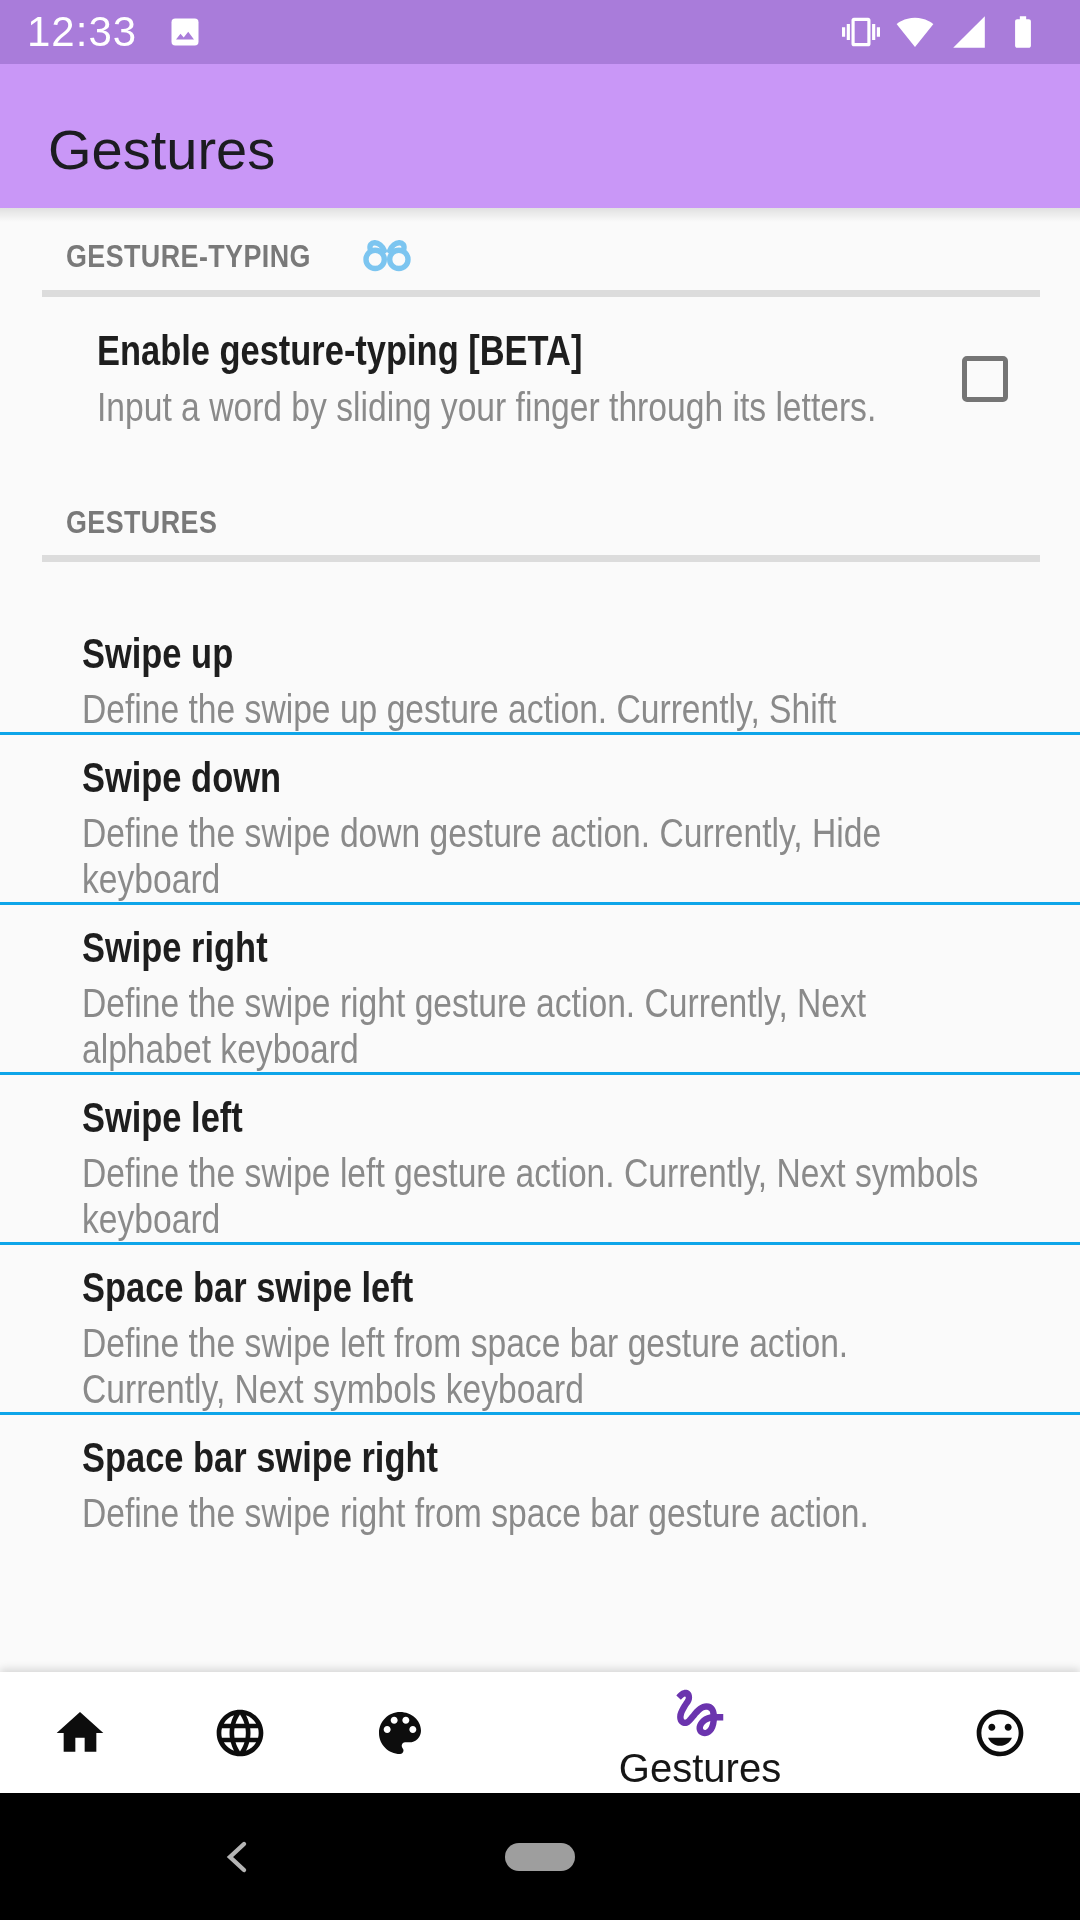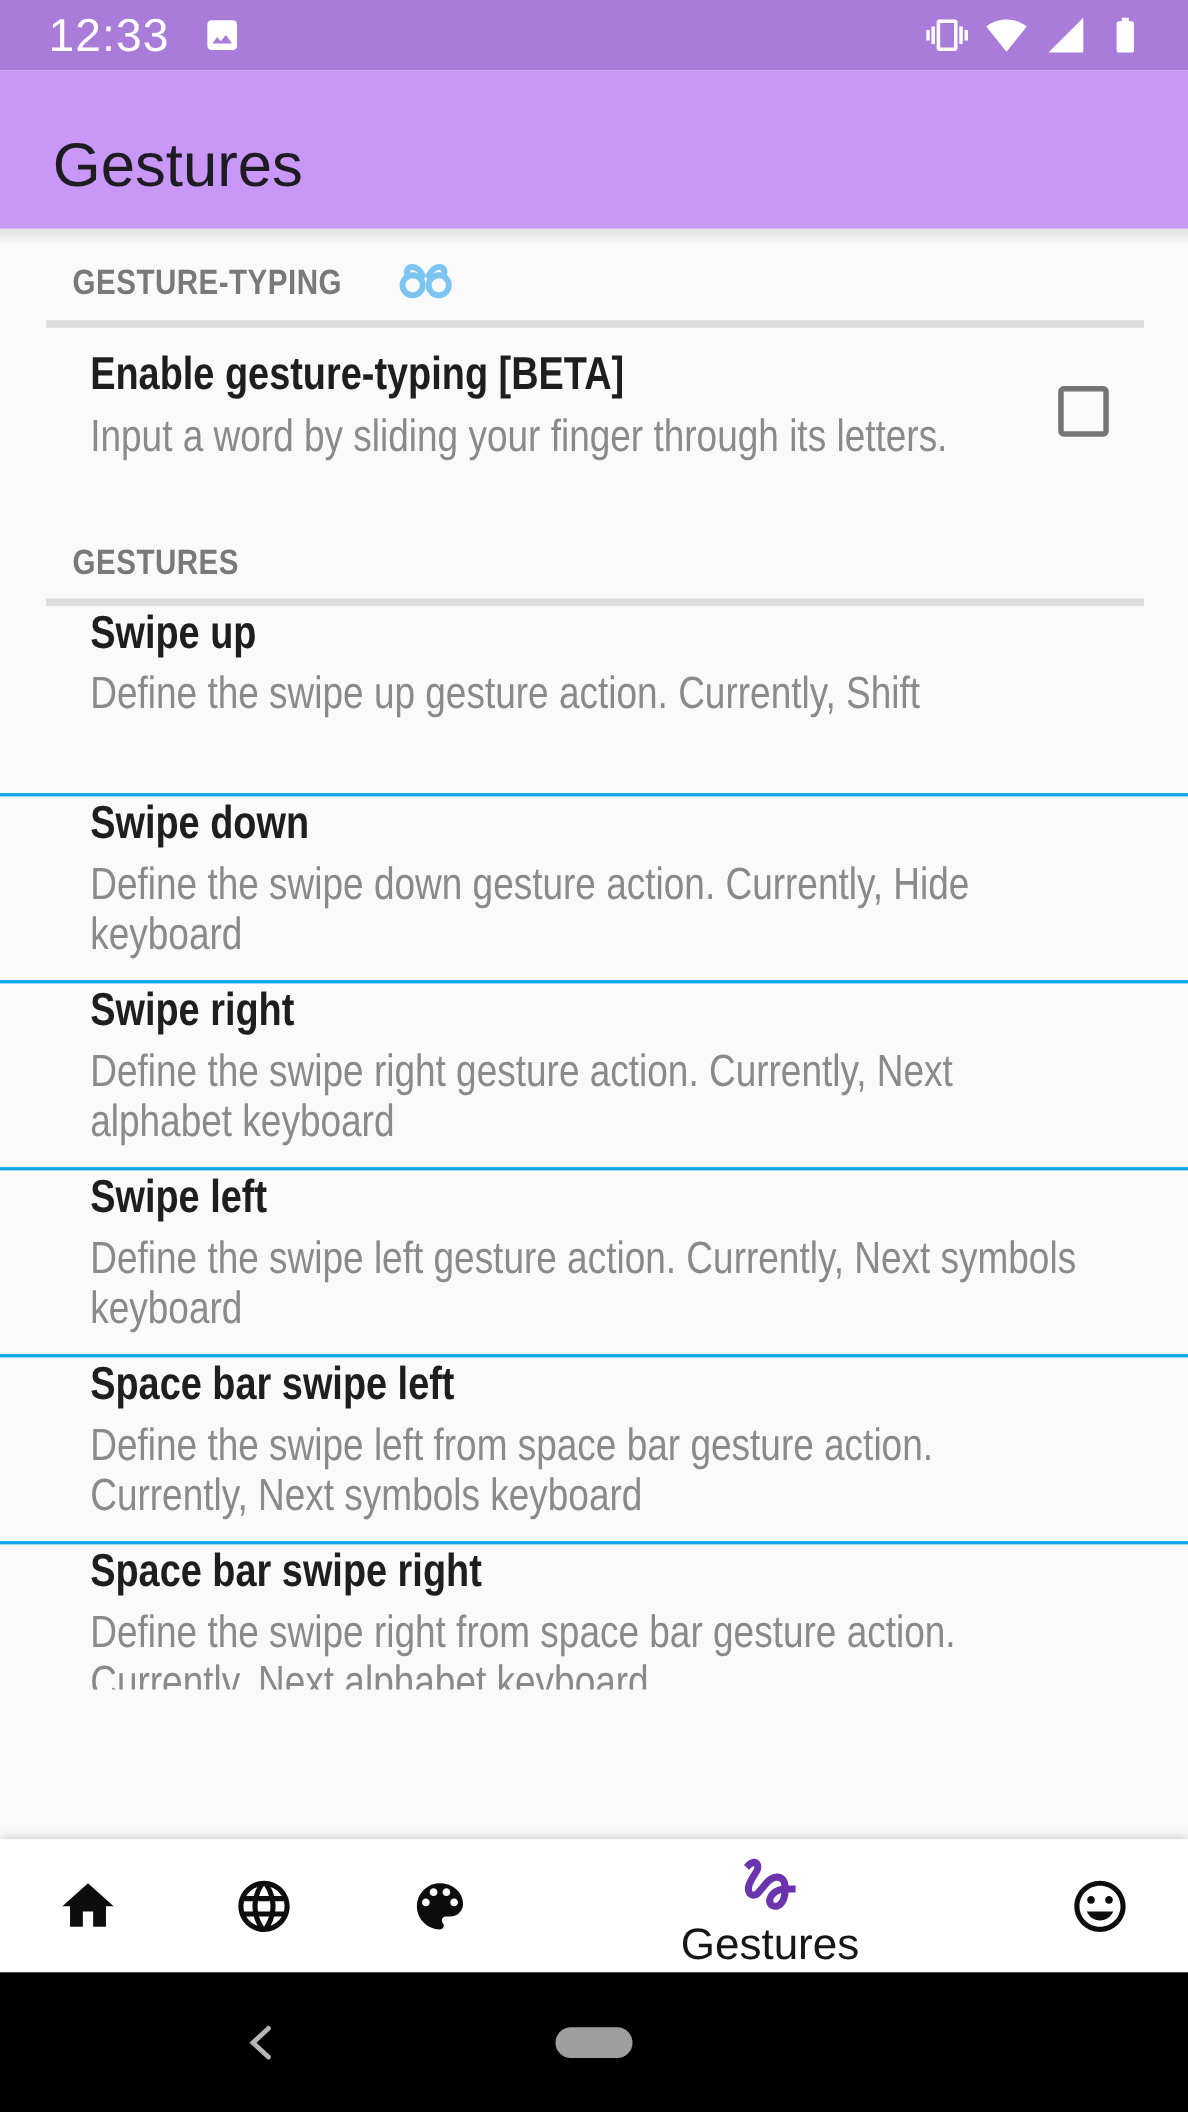--- a/index.html
+++ b/index.html
@@ -3,51 +3,51 @@
 <meta charset="utf-8">
 <style>
   html,body{margin:0;padding:0;}
   body{width:1080px;height:1920px;overflow:hidden;background:#fafafa;
        font-family:"Liberation Sans","DejaVu Sans",sans-serif;}
   .screen{position:relative;width:1080px;height:1920px;overflow:hidden;background:#fafafa;}
 
   
   .status-bar{position:absolute;top:0;left:0;width:1080px;height:64px;background:#a97cda;
               display:flex;align-items:center;color:#fff;}
-  .sb-time{margin-left:44px;font-size:42px;font-weight:500;letter-spacing:1px;line-height:64px;text-align:right;}
+  .sb-time{margin-left:27px;font-size:42px;font-weight:500;letter-spacing:1px;line-height:64px;text-align:right;}
   .sb-notif{margin-left:30px;display:flex;align-items:center;}
   .sb-right{margin-left:auto;margin-right:38px;display:flex;align-items:center;gap:16px;}
   .sb-right svg{display:block;}
 
   
   .app-header{position:absolute;top:64px;left:0;width:1080px;height:144px;background:#c997f7;}
   .app-title{position:absolute;left:48px;bottom:26px;font-size:56px;font-weight:500;color:#1c1c21;}
 
   
   .content{position:absolute;top:208px;left:0;width:1080px;height:1328px;background:#fafafa;overflow:hidden;}
   .content::before{content:"";position:absolute;top:0;left:0;width:100%;height:14px;
                    background:linear-gradient(to bottom,rgba(0,0,0,.10),rgba(0,0,0,0));pointer-events:none;}
   .cond{display:inline-block;transform:scaleX(0.84);transform-origin:left center;white-space:nowrap;}
 
   .section-hdr{padding:28px 40px 0 66px;display:flex;align-items:center;}
   .section-hdr .txt{font-size:32px;font-weight:700;color:#797979;letter-spacing:.5px;}
   .section-hdr .loop-icon{margin-left:2px;}
   .section-divider{height:7px;background:#dcdcdc;margin:14px 40px 0 42px;}
 
-  .enable-row{position:relative;padding:18px 160px 30px 82px;}
+  .enable-row{position:relative;padding:30px 160px 30px 82px;margin-left:15px;}
   .pref-title{font-size:42px;font-weight:700;color:#1e1e1e;line-height:48px;}
   .pref-desc{font-size:41px;color:#8a8a8a;line-height:46px;margin-top:9px;}
   .enable-text{width:1034px;transform:scaleX(0.82);transform-origin:left center;}
   .checkbox{position:absolute;right:72px;top:50%;margin-top:-23px;width:46px;height:46px;
             box-sizing:border-box;border:5px solid #757575;border-radius:5px;background:transparent;}
 
   .hdr2{padding-top:44px;}
 
   .pref-list{margin-top:0;}
-  .pref-item{height:170px;box-sizing:border-box;display:flex;flex-direction:column;justify-content:flex-start;
+  .pref-item{height:170px;box-sizing:border-box;display:flex;flex-direction:column;justify-content:flex-end;
              padding:0 0 0 82px;}
   .pref-item + .pref-item{border-top:3px solid #0ea5e9;}
   .pref-body{width:1120px;transform:scaleX(0.82);transform-origin:left center;}
   .pref-body .pref-desc{margin-top:8px;}
 
   
   .bottom-nav{position:absolute;top:1672px;left:0;width:1080px;height:121px;background:#ffffff;
               display:flex;box-shadow:0 -3px 8px rgba(0,0,0,.14);}
   .nav-item{flex:0 0 160px;display:flex;flex-direction:column;align-items:center;justify-content:center;}
   .nav-item.wide{flex:0 0 440px;justify-content:flex-start;padding-top:10px;box-sizing:border-box;}

